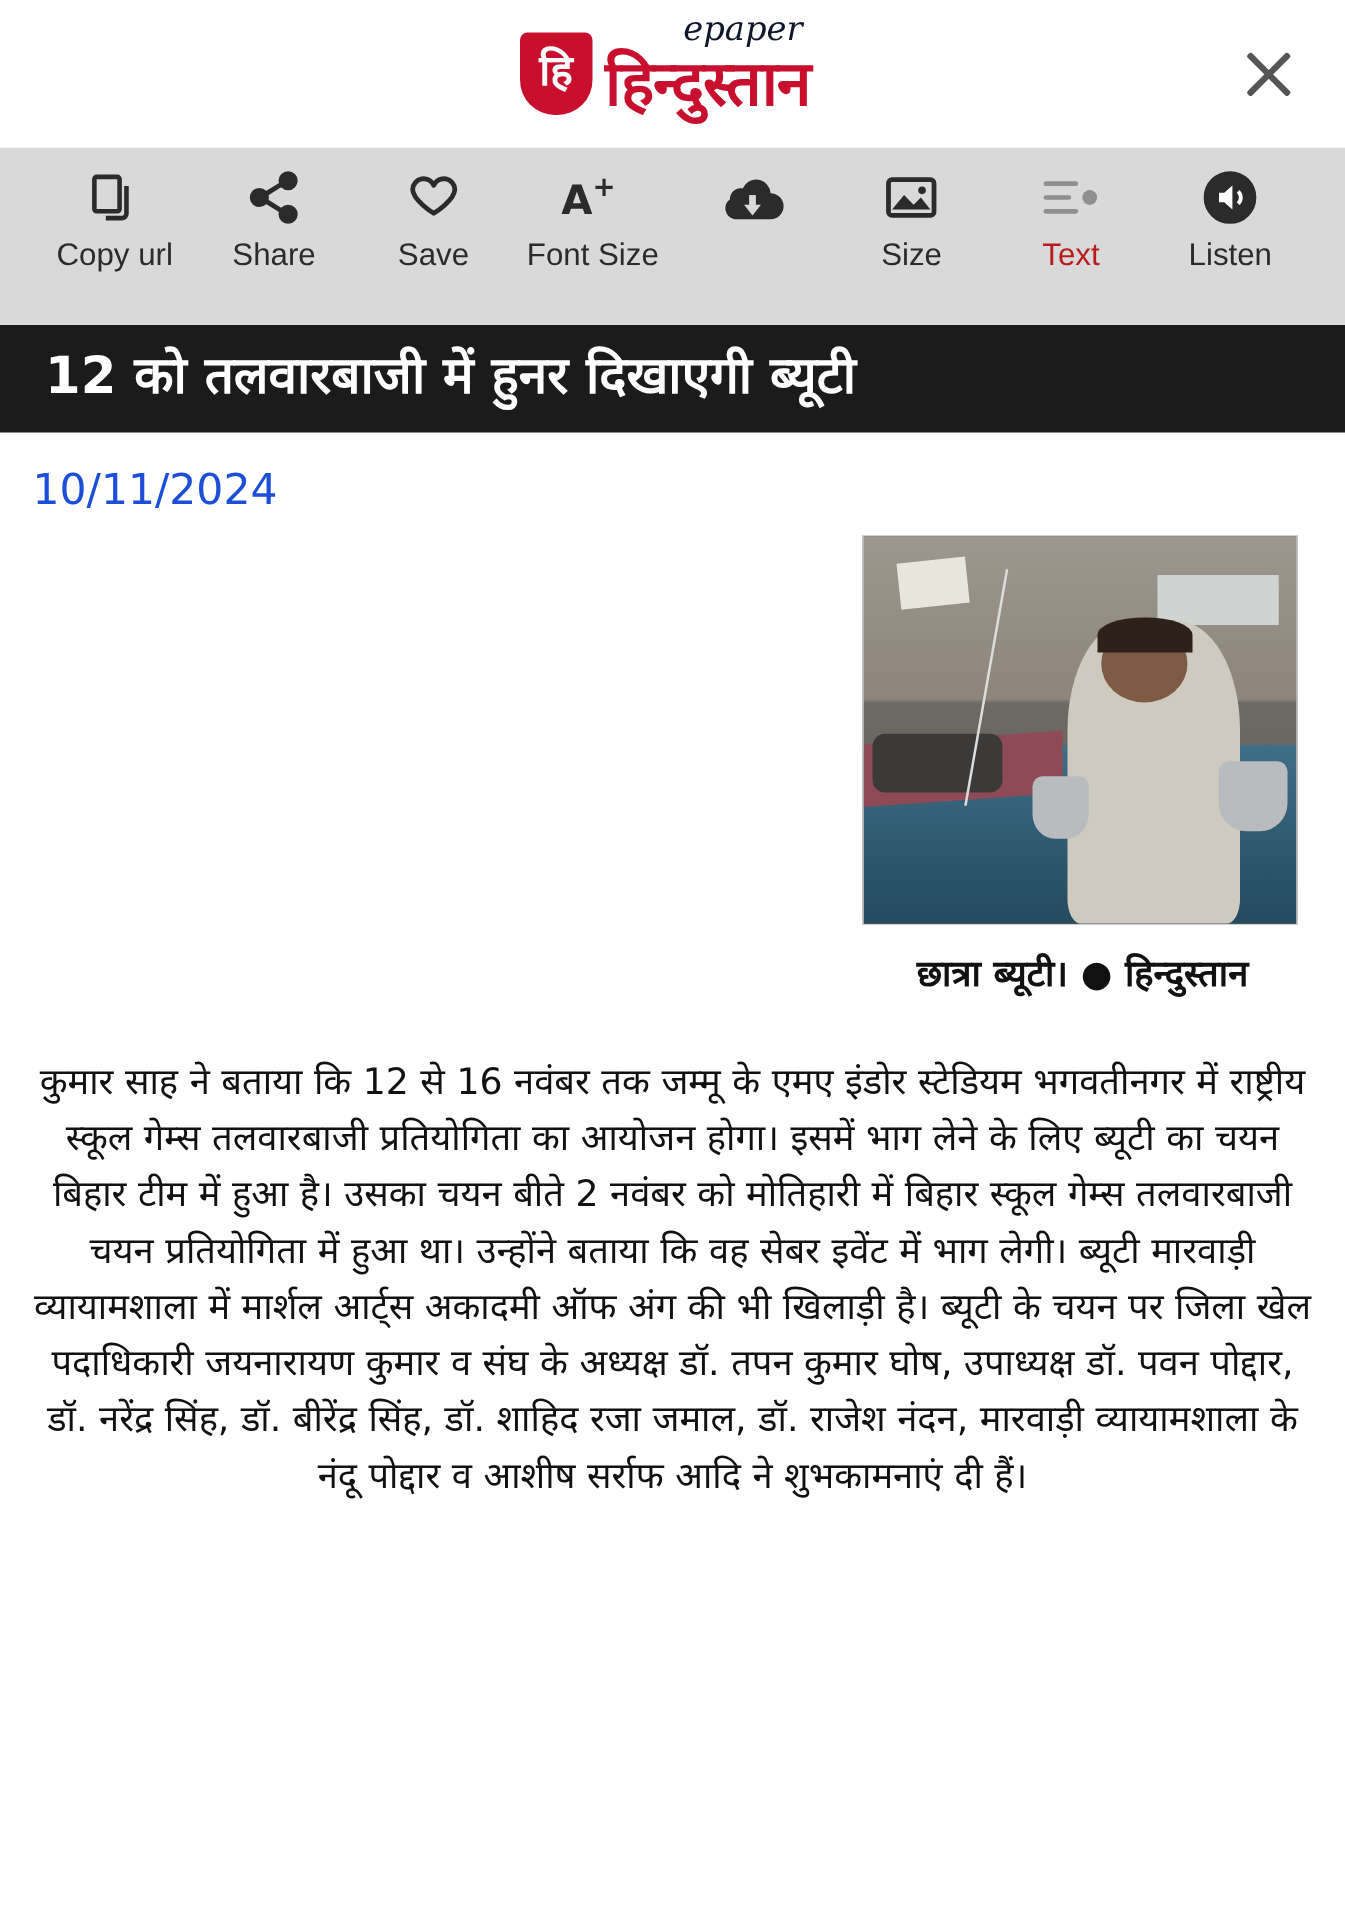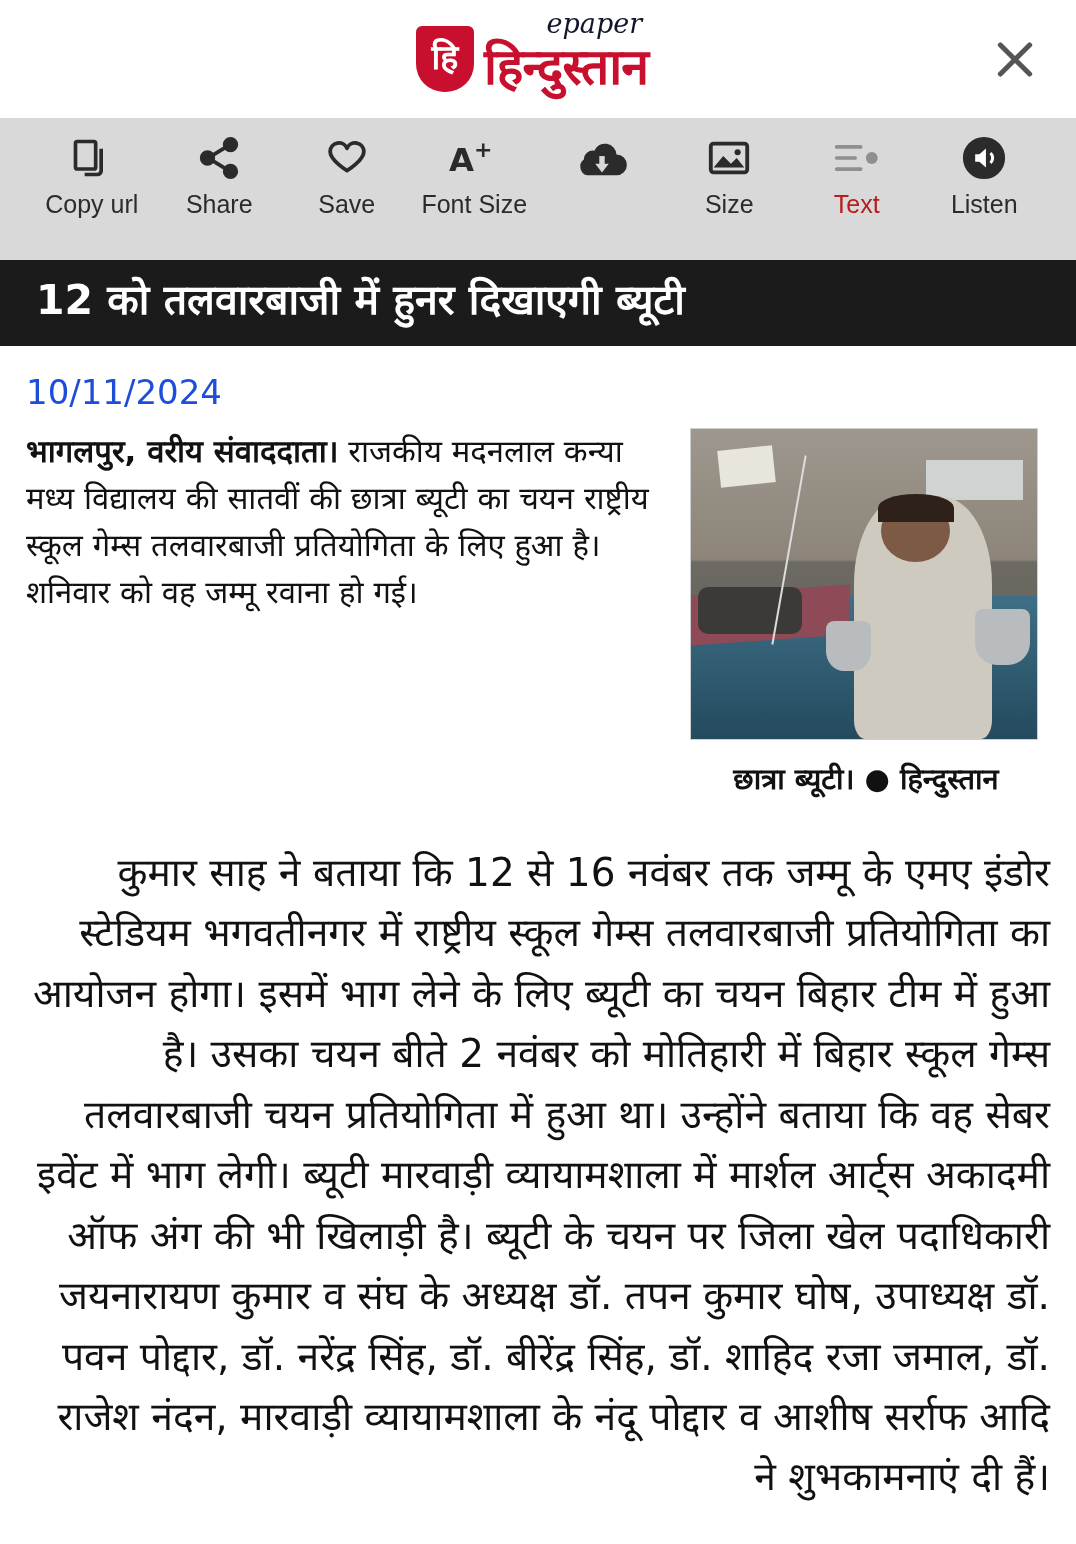--- a/index.html
+++ b/index.html
@@ -204,25 +204,25 @@
     margin-top: 18px;
     text-align: center;
     font-size: 29px;
     font-weight: bold;
     font-family: "DejaVu Sans", sans-serif;
     color: #111;
   }
   .p3 {
     clear: both;
     font-family: "DejaVu Sans", sans-serif;
-    font-size: 39px;
+    font-size: 29px;
     line-height: 1.55;
     margin: 46px 0 0 0;
     color: #111;
-    text-align: right;
+    text-align: center;
   }
 </style>
 </head>
 <body>
 
 <div class="masthead">
   <div class="logo-wrap">
     <div class="shield">हि</div>
     <div class="wordmark-block">
       <div class="epaper-text">epaper</div>
@@ -325,21 +325,20 @@
 </div>
 
 <div class="headline">12 को तलवारबाजी में हुनर दिखाएगी ब्यूटी</div>
 
 <div class="content">
   <div class="date">10/11/2024</div>
 
   <div class="article">
     <div class="col-wrap">
       <div class="col-text">
-        <p class="p1"><span class="lead">भागलपुर, वरीय संवाददाता।</span><span> राजकीय मदनलाल कन्या मध्य विद्यालय की सातवीं की छात्रा ब्यूटी का चयन राष्ट्रीय स्कूल गेम्स तलवारबाजी प्रतियोगिता के लिए हुआ है। शनिवार को वह जम्मू रवाना हो गई।</span></p>
       </div>
 
       <div class="figure">
         <div class="photo">
           <div class="ph-wall"></div>
           <div class="ph-board"></div>
           <div class="ph-paper"></div>
           <div class="ph-floor"></div>
           <div class="ph-mat"></div>
           <div class="ph-bag"></div>

